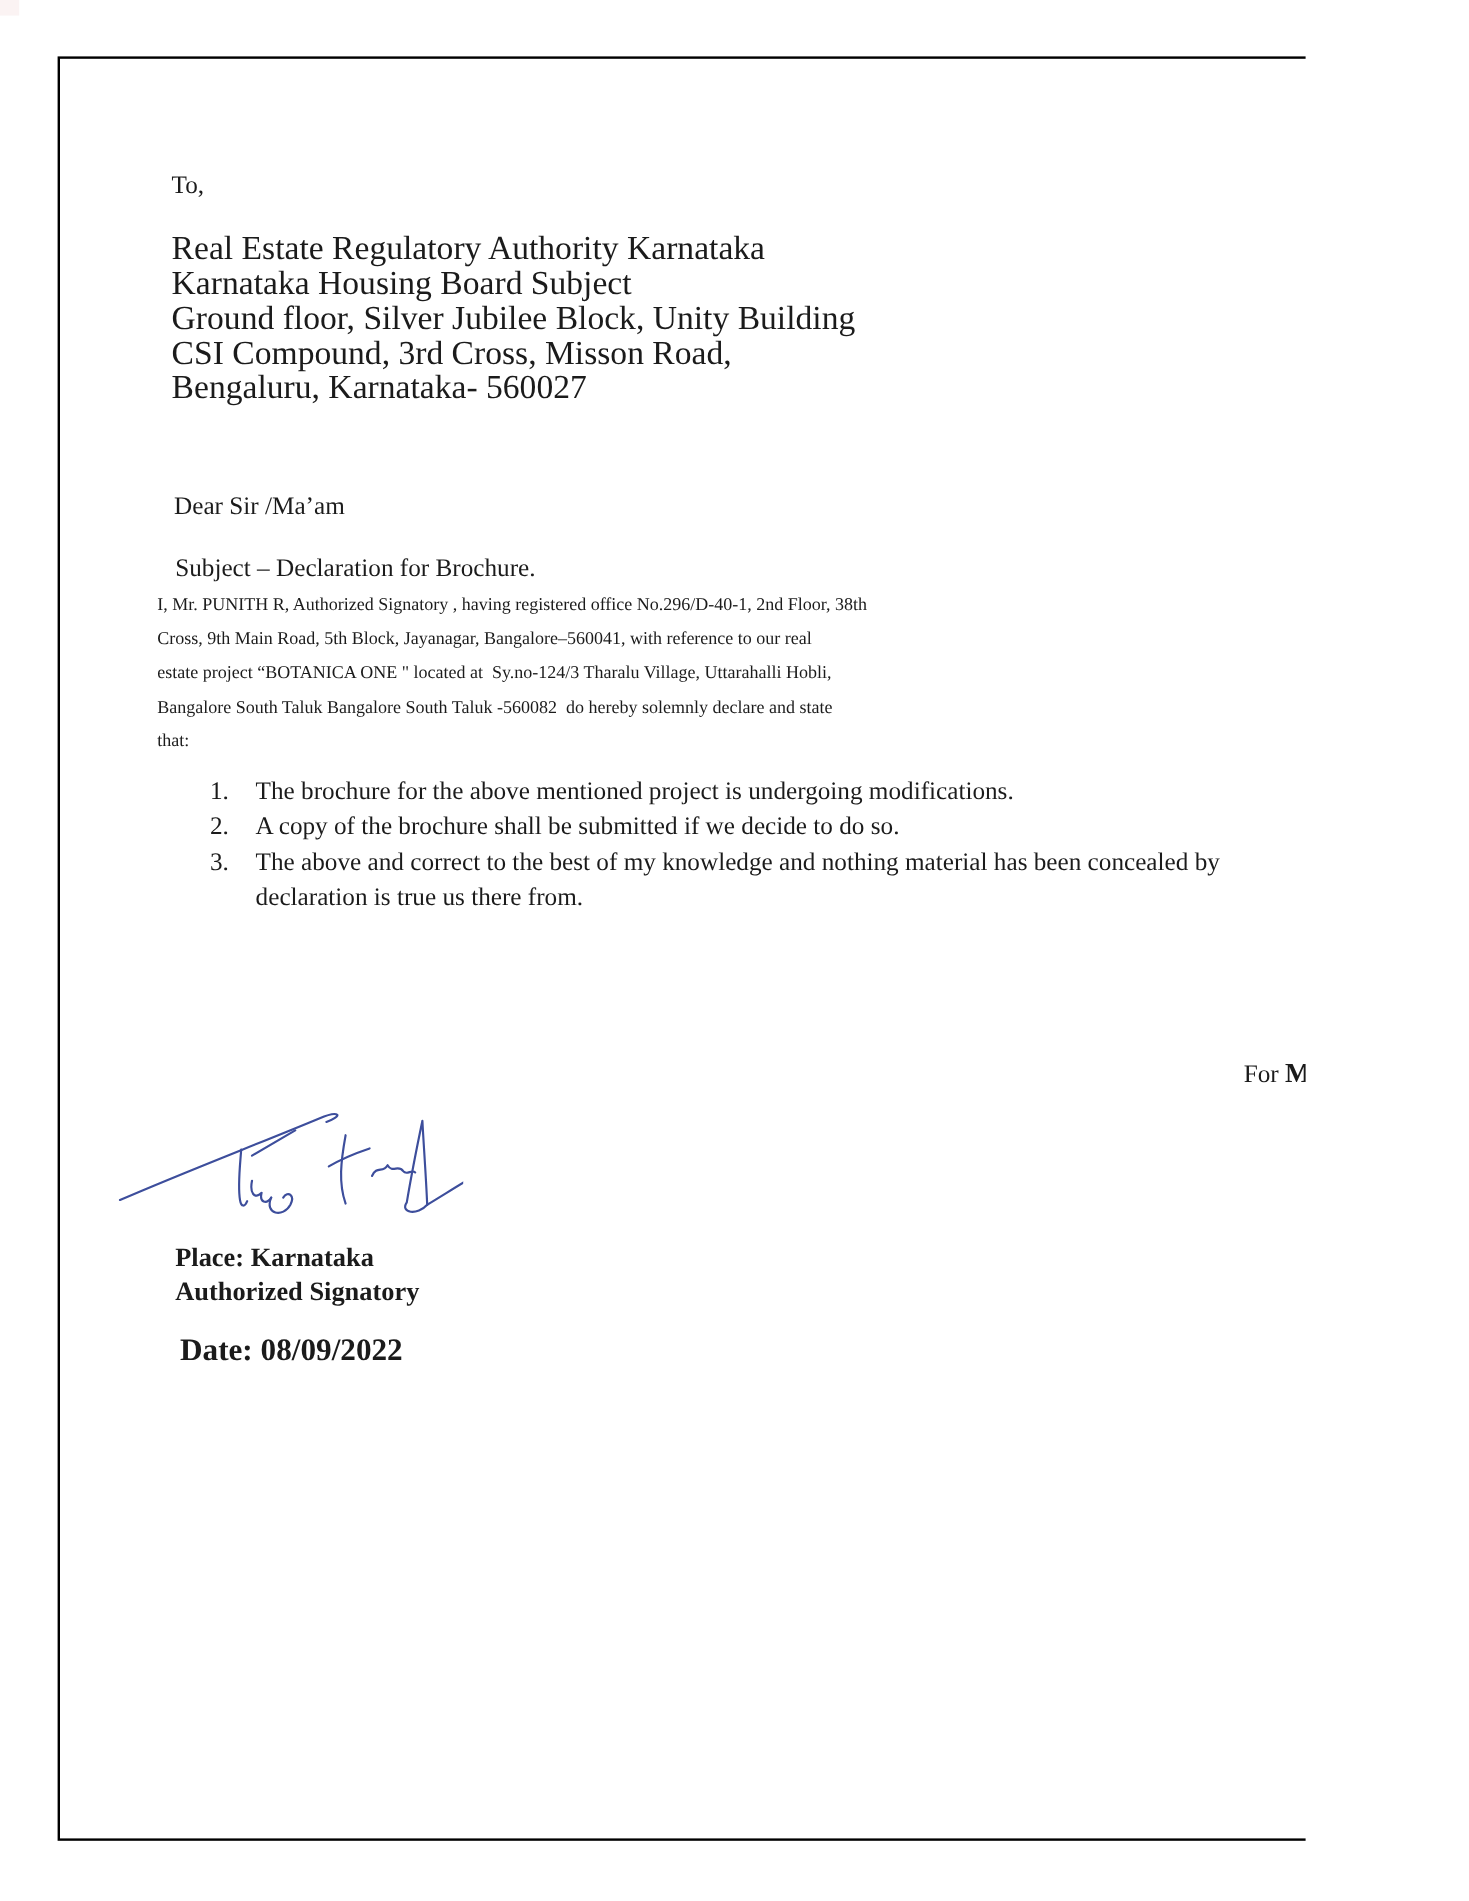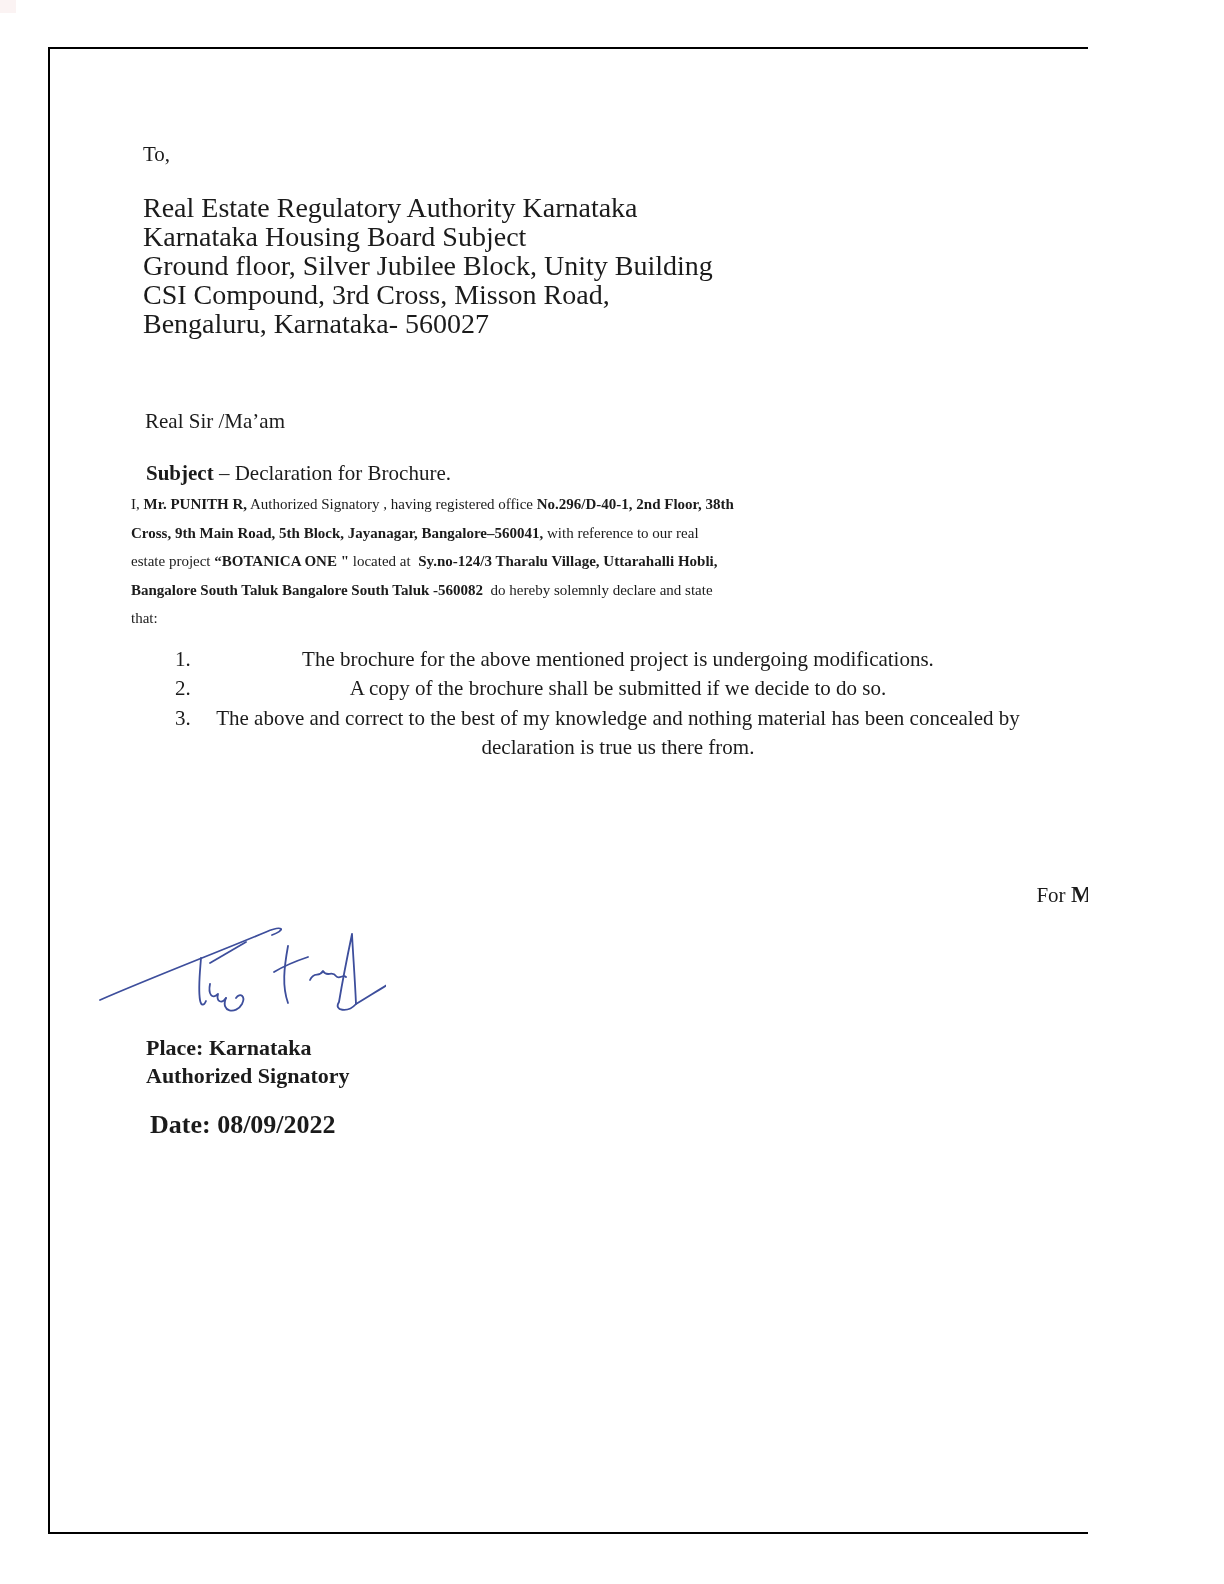--- a/index.html
+++ b/index.html
@@ -18,32 +18,32 @@
     background: #fbf3f3;
   }
   .frame {
     position: absolute;
     left: 48px; top: 47px;
     width: 1127px; height: 1487px;
     border: 2px solid #000000;
     box-sizing: border-box;
   }
   .content { position: absolute; left: 0; top: 0; width: 1224px; }
-  .b { font-weight: bold; }
+  .b { font-weight: normal; }
   .seg-line { white-space: pre; }
 
   .to-line   { margin: 140px 0 0 143px; font-size: 21px; line-height: 29px; }
   .address   { margin: 24px 0 0 143px;  font-size: 28px; line-height: 29px; }
   .addr-line { white-space: pre; }
   .greeting  { margin: 69px 0 0 145px;  font-size: 21px; line-height: 29px; }
   .subject   { margin: 23px 0 0 146px;  font-size: 21px; line-height: 29px; }
   .body-par  { margin: 2px 0 0 131px;   font-size: 15px; }
   .body-par .seg-line { line-height: 28.5px; }
 
-  .points { margin: 12px 0 16px 0; padding: 0; list-style: none; counter-reset: pt; text-align: center; }
+  .points { margin: 12px 0 16px 0; padding: 0; list-style: none; counter-reset: pt; }
   .points li {
     position: relative;
     margin-left: 213px;
     width: 810px;
     font-size: 21px;
     line-height: 29.5px;
     counter-increment: pt;
   }
   .points li::before {
     content: counter(pt) ".";
@@ -72,21 +72,21 @@
     <div class="to-line">To,</div>
 
     <div class="address">
         <div class="addr-line">Real Estate Regulatory Authority Karnataka</div>
         <div class="addr-line">Karnataka Housing Board Subject</div>
         <div class="addr-line">Ground floor, Silver Jubilee Block, Unity Building</div>
         <div class="addr-line">CSI Compound, 3rd Cross, Misson Road,</div>
         <div class="addr-line">Bengaluru, Karnataka- 560027</div>
       </div>
 
-    <div class="greeting">Real Sir /Ma’am</div>
+    <div class="greeting">Dear Sir /Ma’am</div>
 
     <div class="subject">
         <div class="seg-line"><span class="b">Subject</span><span> – Declaration for Brochure.</span></div>
       </div>
 
     <div class="body-par">
         <div class="seg-line"><span>I, </span><span class="b">Mr. PUNITH R,</span><span> Authorized Signatory , having registered office </span><span class="b">No.296/D-40-1, 2nd Floor, 38th</span></div>
         <div class="seg-line"><span class="b">Cross, 9th Main Road, 5th Block, Jayanagar, Bangalore–560041,</span><span> with reference to our real</span></div>
         <div class="seg-line"><span>estate project </span><span class="b">“BOTANICA ONE " </span><span>located at  </span><span class="b">Sy.no-124/3 Tharalu Village, Uttarahalli Hobli,</span></div>
         <div class="seg-line"><span class="b">Bangalore South Taluk Bangalore South Taluk -560082</span><span>  do hereby solemnly declare and state</span></div>

